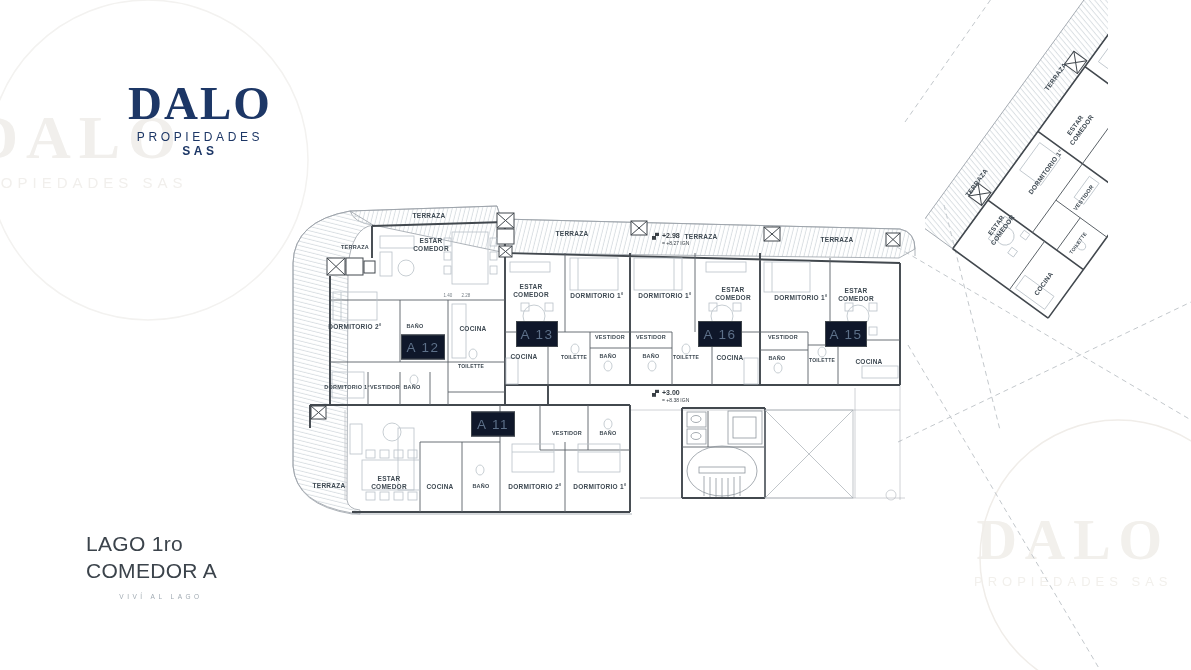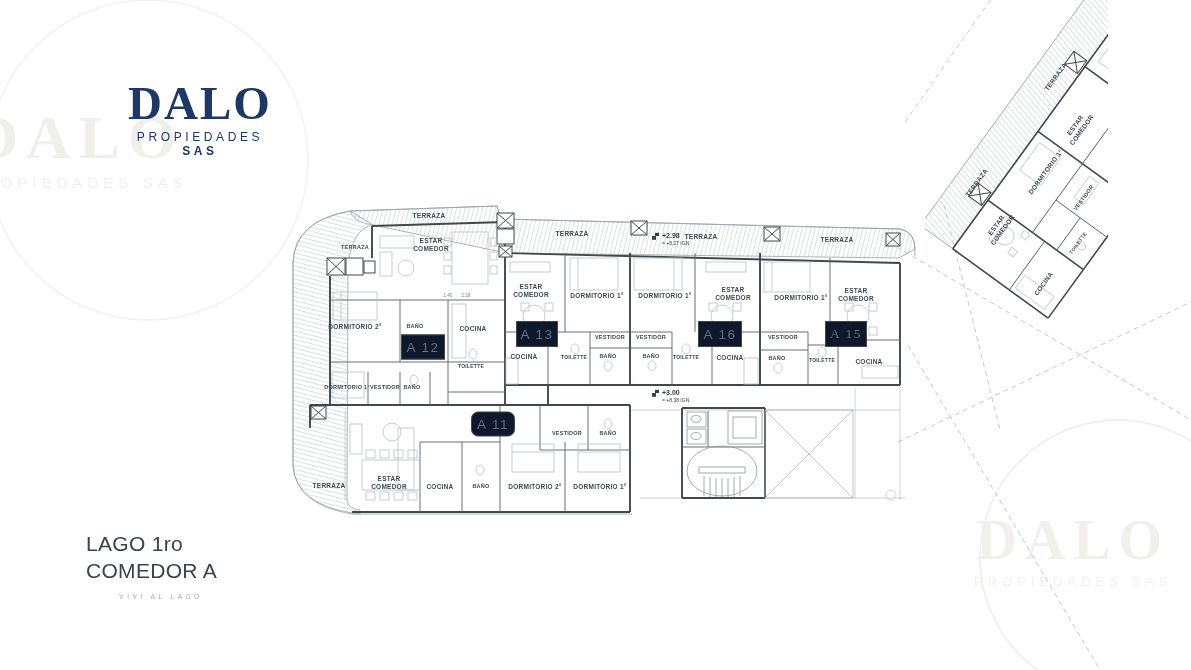--- a/index.html
+++ b/index.html
@@ -298,25 +298,25 @@
       <div class="room-label" style="left: 977px; top: 183px; font-size: 6.5px; transform: translate(-50%, -50%) rotate(-54deg);">TERRAZA</div>
       <div class="room-label" style="left: 1000px; top: 228px; font-size: 6.5px; transform: translate(-50%, -50%) rotate(-54deg);">ESTAR
 COMEDOR</div>
       <div class="room-label" style="left: 1084px; top: 198px; font-size: 5.5px; transform: translate(-50%, -50%) rotate(-54deg);">VESTIDOR</div>
       <div class="room-label" style="left: 1078px; top: 243px; font-size: 5px; transform: translate(-50%, -50%) rotate(-54deg);">TOILETTE</div>
       <div class="room-label" style="left: 1044px; top: 284px; font-size: 6.5px; transform: translate(-50%, -50%) rotate(-54deg);">COCINA</div>
       <div class="dim-label" style="left: 448px; top: 295px;">1.40</div>
       <div class="dim-label" style="left: 466px; top: 295px;">2.28</div>
     </div>
   <div class="layer" id="units-layer">
-      <div class="unit-box" style="left: 493px; top: 424px; width: 42px; height: 23px; border-radius: 7px;">A 11</div>
+      <div class="unit-box" style="left: 493px; top: 424px; width: 42px; height: 23px;">A 11</div>
       <div class="unit-box" style="left: 423px; top: 347px; width: 42px; height: 23px;">A 12</div>
       <div class="unit-box" style="left: 537px; top: 334px; width: 40px; height: 24px;">A 13</div>
       <div class="unit-box" style="left: 720px; top: 334px; width: 42px; height: 24px;">A 16</div>
-      <div class="unit-box" style="left: 846px; top: 334px; width: 40px; height: 24px; font-family: Liberation Serif, serif;">A 15</div>
+      <div class="unit-box" style="left: 846px; top: 334px; width: 40px; height: 24px;">A 15</div>
     </div>
   <div class="layer" id="markers-layer">
       <div class="marker" style="left: 652px; top: 239px;">
         <span class="bm"></span>
         <span>
           <div class="mv">+2.98</div>
           <div class="mr">= +8.27 IGN</div>
         </span>
       </div>
       <div class="marker" style="left: 652px; top: 396px;">

